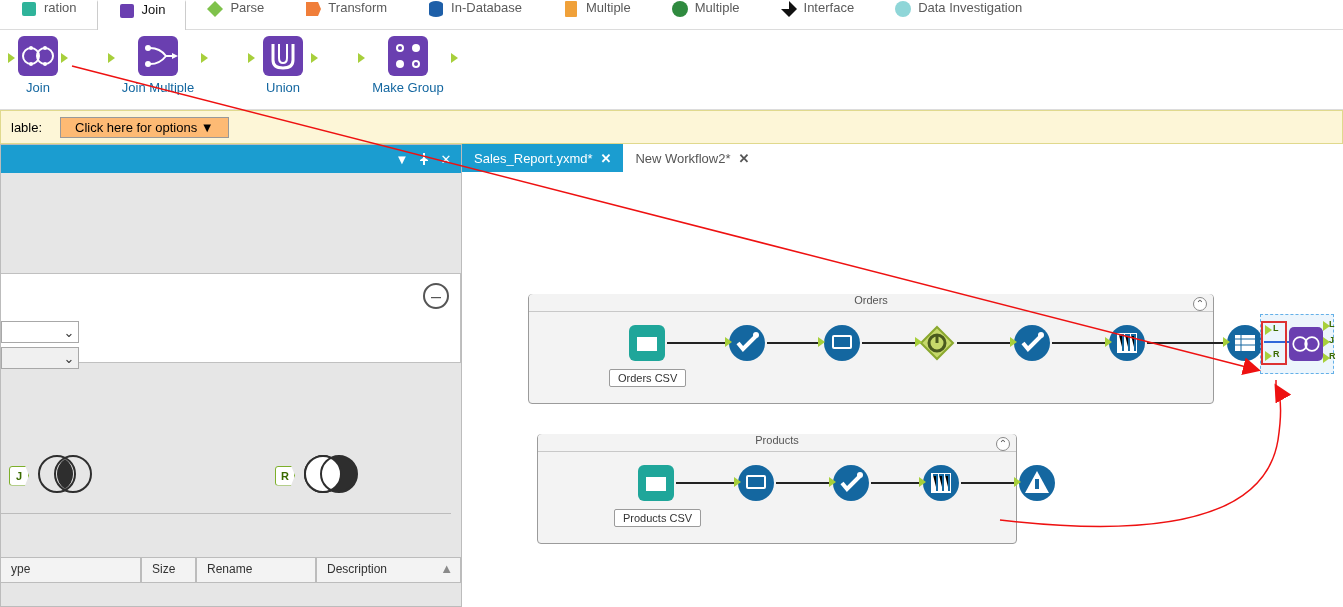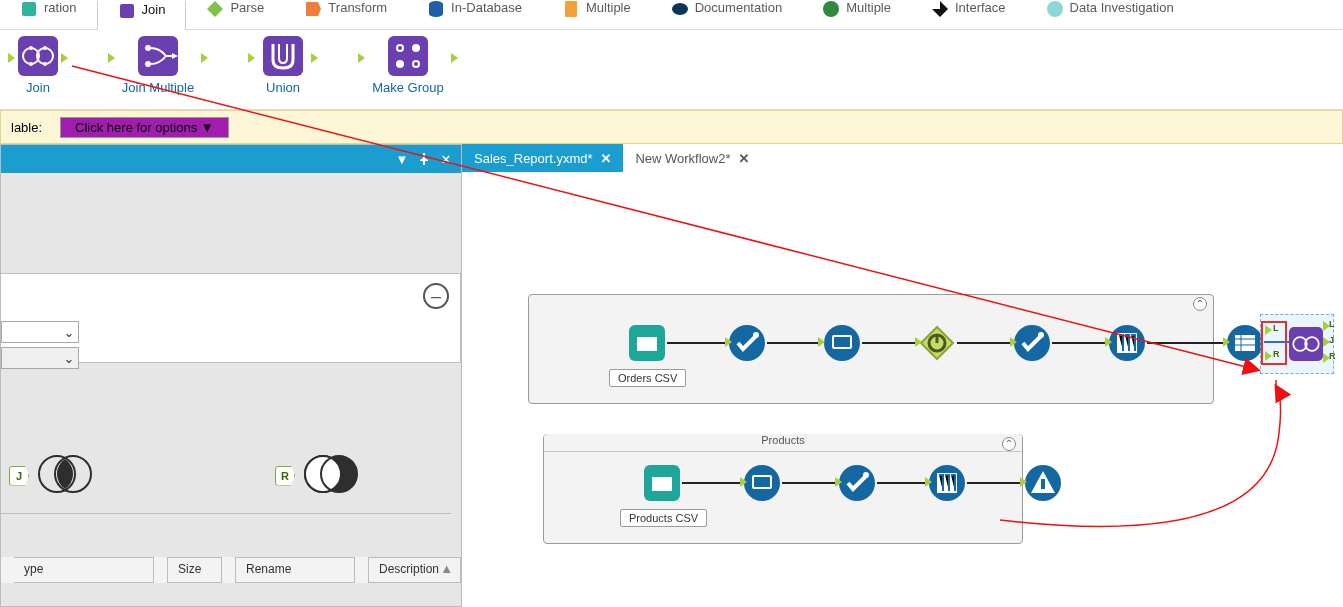--- a/index.html
+++ b/index.html
@@ -16,21 +16,21 @@
   .tool { width: 100px; text-align: center; }
   .tool .icon-box { width: 40px; height: 40px; margin: 0 auto 4px auto; border-radius: 6px; display:flex;align-items:center;justify-content:center;}
   .tool .icon-box svg { width: 40px; height: 40px; }
   .tool-label { color:#1467a0; }
   .conn-wrap { display:flex; align-items:center; gap:2px;}
   .mini-conn { width:0;height:0;border-top:5px solid transparent;border-bottom:5px solid transparent;border-left:7px solid #a7cf3b; }
   .mini-conn.in { transform: scaleX(1); }
 
   
   .notif-bar { height: 34px; background: #fdf6d7; border: 1px solid #e0d98d; display:flex; align-items:center; padding:0 10px; gap:18px; }
-  .notif-bar button { font-family: inherit; font-size: 13px; padding: 2px 14px; background:#a21caf; border:1px solid #999; cursor:pointer; }
+  .notif-bar button { font-family: inherit; font-size: 13px; padding: 2px 14px; background:#fdba74; border:1px solid #999; cursor:pointer; }
 
   
   .main { display:flex; height: calc(607px - 30px - 80px - 34px); }
   .config-pane { width: 462px; background:#e6e6e6; border:1px solid #bcbcbc; position:relative; }
   .config-titlebar { height:28px; background:#1b9dd0; color:#fff; display:flex; align-items:center; justify-content:flex-end; gap:8px; padding:0 8px;}
   .config-titlebar span.ic { width:14px; height:14px; display:inline-flex; align-items:center; justify-content:center; color:#fff; cursor:pointer;}
   .cfg-body { padding:0; position:relative; height:calc(100% - 28px); }
 
   .canvas-pane { flex:1; background:#fff; position:relative; }
   .work-tabs { height:28px; display:flex; align-items:center; }
@@ -53,21 +53,21 @@
   .drop-target { position:absolute; border:1px dashed #64b0e8; background:rgba(100,176,232,.12); }
   .drop-target .sel { position:absolute; border:2px solid #d33; }
 
   
   .venn-row { position:absolute; left:8px; top:280px; display:flex; gap:180px; align-items:center;}
   .badge { display:inline-flex; align-items:center; justify-content:center; width:20px;height:20px;border-radius:3px; background:#fff; border:1px solid #7daf2a; color:#3a6a00; font-weight:bold; font-size:11px; margin-right:6px;}
   .venn svg{width:60px;height:42px;}
 
   .hint { position:absolute; left:4px; top:352px; font-size:12px; color:#333; }
   .cfg-headers { position:absolute; left:0; right:0; top:384px; height:26px; display:flex; background:#f3f3f3; }
-  .cfg-headers .h { padding:4px 10px; border:1px solid #bcbcbc; font-size:12px; color:#333;margin-left:13px; }
+  .cfg-headers .h { padding:4px 10px; border:1px solid #bcbcbc; font-size:12px; color:#333; }
   .cfg-headers .first{border-left:0;}
   .scroll-ind{position:absolute;right:8px;top:388px;color:#8a8a8a;}
 
   .cfg-combo { position:absolute; border:1px solid #a8a8a8; background:#fff; height:22px; display:flex; align-items:center; justify-content:flex-end; }
   .cfg-combo .cv { width:18px; text-align:center; color:#333; }
   .minus-btn { position:absolute; right:12px; width:26px;height:26px;border:2px solid #555;border-radius:50%;display:flex;align-items:center;justify-content:center;font-size:18px;color:#555;cursor:pointer;background:transparent;}
 
   
   svg.overlay { position:absolute; inset:0; pointer-events:none; }
 
@@ -106,26 +106,20 @@
         <rect x="2" y="4" width="14" height="10" fill="#1e5fa8"></rect>
         <ellipse cx="9" cy="14" rx="7" ry="3" fill="#1e5fa8"></ellipse>
       </svg>
     <span>In-Database</span>
   </div>
   <div class="tab">
     <svg>
         <rect x="3" y="1" width="12" height="16" rx="1" fill="#f0a13a"></rect>
       </svg>
     <span>Multiple</span>
-  </div>
-  <div class="tab">
-    <svg>
-        <ellipse cx="9" cy="9" rx="8" ry="6" fill="#0d3557"></ellipse>
-      </svg>
-    <span>Documentation</span>
   </div>
   <div class="tab">
     <svg>
         <circle cx="9" cy="9" r="8" fill="#2f8a3f"></circle>
       </svg>
     <span>Multiple</span>
   </div>
   <div class="tab">
     <svg>
         <polygon points="9,1 17,9 9,9" fill="#111"></polygon>
@@ -284,20 +278,21 @@
         <span>Sales_Report.yxmd*</span>
         <span class="close">✕</span>
       </div>
       <div class="wt inactive">
         <span>New Workflow2*</span>
         <span class="close">✕</span>
       </div>
     </div>
 
     <div class="wf-container" style="left:66px;top:150px;width:686px;height:110px;">
+      <div class="hdr">Orders</div>
       <span class="collapse">⌃</span>
 
       <div class="node" style="left:100px;top:30px;">
         <svg viewBox="0 0 36 36">
             <rect width="36" height="36" rx="6" fill="#1fa69a"></rect>
             <path d="M8 12h20v14H8z" fill="#fff"></path>
             <path d="M8 12l6-6h14v6" fill="#1fa69a"></path>
             <path d="M14 6h14v6H8z" fill="none"></path>
           </svg>
       </div>
@@ -353,21 +348,21 @@
       <div class="wire" style="left:333px;top:47px;width:55px;"></div>
       <span class="mini-tri" style="left:386px;top:42px;"></span>
       <div class="wire" style="left:428px;top:47px;width:55px;"></div>
       <span class="mini-tri" style="left:481px;top:42px;"></span>
       <div class="wire" style="left:523px;top:47px;width:55px;"></div>
       <span class="mini-tri" style="left:576px;top:42px;"></span>
       <div class="wire" style="left:618px;top:47px;width:78px;"></div>
       <span class="mini-tri" style="left:694px;top:42px;"></span>
     </div>
 
-    <div class="wf-container" style="left:81px;top:290px;width:480px;height:110px;">
+    <div class="wf-container" style="left:75px;top:290px;width:480px;height:110px;">
       <div class="hdr">Products</div>
       <span class="collapse">⌃</span>
 
       <div class="node" style="left:100px;top:30px;">
         <svg viewBox="0 0 36 36">
             <rect width="36" height="36" rx="6" fill="#1fa69a"></rect>
             <path d="M8 12h20v14H8z" fill="#fff"></path>
           </svg>
       </div>
       <div class="node-label" style="left:76px;top:74px;">Products CSV</div>

